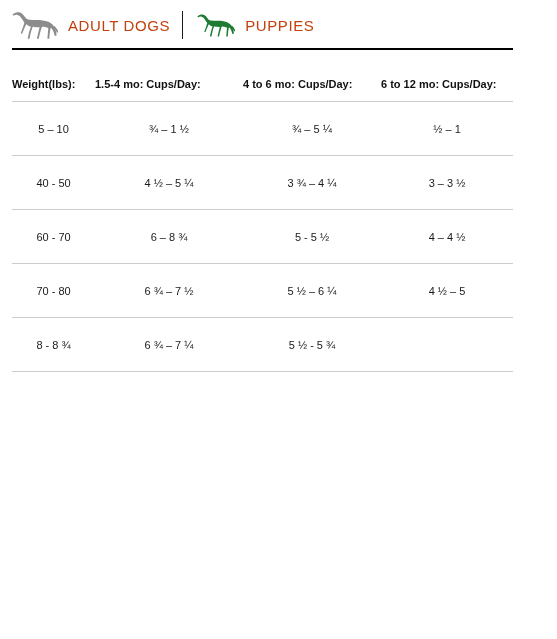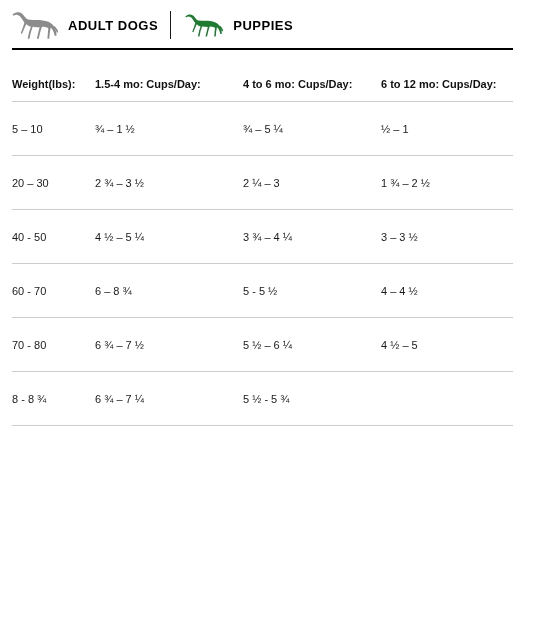--- a/index.html
+++ b/index.html
@@ -42,24 +42,24 @@
     display: block;
     width: 46px;
     height: 30px;
     flex: 0 0 auto;
   }
   .tab-icon.small {
     width: 38px;
     height: 26px;
   }
   .tab-label {
-    font-size: 13px;
-    font-weight: bold;
+    font-size: 15px;
+    font-weight: normal;
     letter-spacing: 0.04em;
-    color: #000000;
+    color: #c2410c;
     white-space: nowrap;
   }
   .tab-divider {
     width: 1px;
     height: 28px;
     background: #1a1a1a;
     margin: 0 14px 0 12px;
     flex: 0 0 auto;
   }
 
@@ -82,21 +82,21 @@
     text-align: left;
     font-size: 11px;
     font-weight: bold;
     color: #111111;
     padding: 28px 0 11px 0;
     border-bottom: 1px solid #cccccc;
     white-space: nowrap;
     vertical-align: bottom;
   }
   table.feeding td {
-    text-align: left;
+    text-align: center;
     font-size: 11px;
     font-weight: normal;
     color: #1a1a1a;
     height: 53px;
     padding: 0;
     border-bottom: 1px solid #cccccc;
     vertical-align: middle;
     white-space: nowrap;
   }
 </style>
@@ -143,26 +143,20 @@
       </tr>
     </thead>
     <tbody>
       <tr>
         <td>5 – 10</td>
         <td>¾ – 1 ½</td>
         <td>¾ – 5 ¼</td>
         <td>½ – 1</td>
       </tr>
       <tr>
-        <td>20 – 30</td>
-        <td>2 ¾ – 3 ½</td>
-        <td>2 ¼ – 3</td>
-        <td>1 ¾ – 2 ½</td>
-      </tr>
-      <tr>
         <td>40 - 50</td>
         <td>4 ½ – 5 ¼</td>
         <td>3 ¾ – 4 ¼</td>
         <td>3 – 3 ½</td>
       </tr>
       <tr>
         <td>60 - 70</td>
         <td>6 – 8 ¾</td>
         <td>5 - 5 ½</td>
         <td>4 – 4 ½</td>

